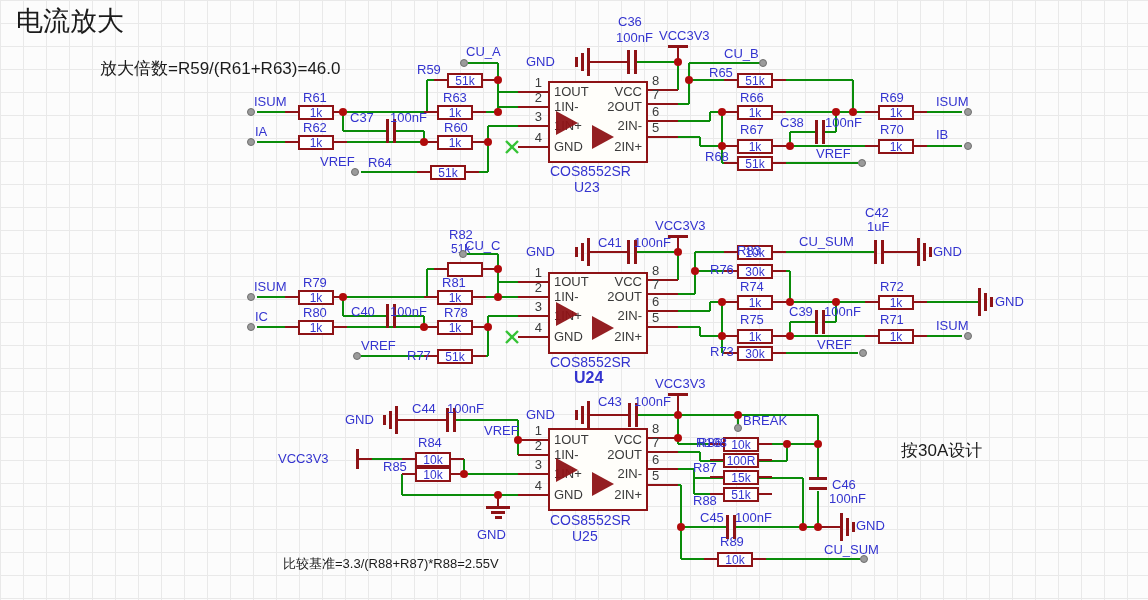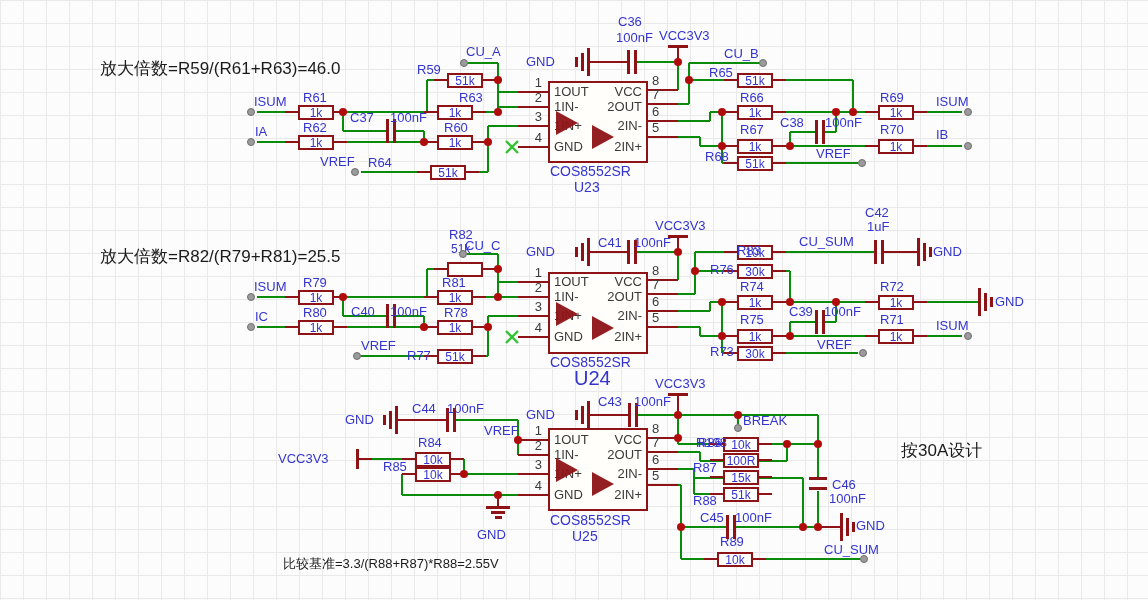--- a/index.html
+++ b/index.html
@@ -224,21 +224,21 @@
     <div class="pnum" style="left: 652px; top: 264px;">8</div>
     <div class="wire" style="left: 648px; top: 293px; width: 30px; height: 2px; background: var(--red);"></div>
     <div class="pnum" style="left: 652px; top: 278px;">7</div>
     <div class="wire" style="left: 648px; top: 310px; width: 30px; height: 2px; background: var(--red);"></div>
     <div class="pnum" style="left: 652px; top: 295px;">6</div>
     <div class="wire" style="left: 648px; top: 326px; width: 30px; height: 2px; background: var(--red);"></div>
     <div class="pnum" style="left: 652px; top: 311px;">5</div>
     <div class="tri" style="left: 556px; top: 302px;"></div>
     <div class="tri" style="left: 592px; top: 316px;"></div>
     <div class="lbl" style="left: 550px; top: 355px; font-size: 14px;">COS8552SR</div>
-    <div class="lbl" style="left: 574px; top: 371px; font-size: 20px;">U24</div>
+    <div class="lbl" style="left: 574px; top: 371px; font-size: 16px; font-weight: bold;">U24</div>
     <div class="chip" style="left: 548px; top: 428px; height: 83px;"></div>
     <div class="wire" style="left: 518px; top: 439px; width: 30px; height: 2px; background: var(--red);"></div>
     <div class="pnum" style="left: 516px; top: 424px; width: 26px; text-align: right;">1</div>
     <div class="ctext" style="left: 554px; top: 432px;">1OUT</div>
     <div class="ctext" style="left: 560px; top: 432px; width: 82px; text-align: right;">VCC</div>
     <div class="wire" style="left: 518px; top: 454px; width: 30px; height: 2px; background: var(--red);"></div>
     <div class="pnum" style="left: 516px; top: 439px; width: 26px; text-align: right;">2</div>
     <div class="ctext" style="left: 554px; top: 447px;">1IN-</div>
     <div class="ctext" style="left: 560px; top: 447px; width: 82px; text-align: right;">2OUT</div>
     <div class="wire" style="left: 518px; top: 473px; width: 30px; height: 2px; background: var(--red);"></div>
@@ -277,21 +277,21 @@
     <div class="lead" style="left: 483px; top: 79px; width: 13px; height: 2px;"></div>
     <div class="rbox" style="left: 447px; top: 73px;">
       <span class="rval">51k</span>
     </div>
     <div class="lbl" style="left: 417px; top: 63px;">R59</div>
     <div class="lead" style="left: 424px; top: 111px; width: 13px; height: 2px;"></div>
     <div class="lead" style="left: 473px; top: 111px; width: 13px; height: 2px;"></div>
     <div class="rbox" style="left: 437px; top: 105px;">
       <span class="rval">1k</span>
     </div>
-    <div class="lbl" style="left: 443px; top: 91px; margin-left: 16px;">R63</div>
+    <div class="lbl" style="left: 443px; top: 91px;">R63</div>
     <div class="lead" style="left: 424px; top: 141px; width: 13px; height: 2px;"></div>
     <div class="lead" style="left: 473px; top: 141px; width: 13px; height: 2px;"></div>
     <div class="rbox" style="left: 437px; top: 135px;">
       <span class="rval">1k</span>
     </div>
     <div class="lbl" style="left: 444px; top: 121px;">R60</div>
     <div class="lead" style="left: 417px; top: 171px; width: 13px; height: 2px;"></div>
     <div class="lead" style="left: 466px; top: 171px; width: 13px; height: 2px;"></div>
     <div class="rbox" style="left: 430px; top: 165px;">
       <span class="rval">51k</span>
@@ -604,17 +604,17 @@
     <div class="jdot" style="left: 814px; top: 440px;"></div>
     <div class="jdot" style="left: 677px; top: 523px;"></div>
     <div class="jdot" style="left: 799px; top: 523px;"></div>
     <div class="jdot" style="left: 814px; top: 523px;"></div>
     <div class="ncx" style="left: 505px; top: 140px;"><svg width="14" height="14">
         <path d="M1 1 L13 13 M13 1 L1 13" stroke="#35c335" stroke-width="2.4" fill="none"></path>
       </svg></div>
     <div class="ncx" style="left: 505px; top: 330px;"><svg width="14" height="14">
         <path d="M1 1 L13 13 M13 1 L1 13" stroke="#35c335" stroke-width="2.4" fill="none"></path>
       </svg></div>
+    <div class="ann" style="left: 16px; top: 6px; font-size: 27px;">电流放大</div>
     <div class="ann" style="left: 100px; top: 59px; font-size: 17px;">放大倍数=R59/(R61+R63)=46.0</div>
-    <div class="ann" style="left: 100px; top: 247px; font-size: 17px;">放大倍数=R82/(R79+R81)=25.5</div>
     <div class="ann" style="left: 283px; top: 557px; font-size: 13px;">比较基准=3.3/(R88+R87)*R88=2.55V</div>
     <div class="ann" style="left: 901px; top: 441px; font-size: 17px;">按30A设计</div>
   </div>
 
 </body></html>

